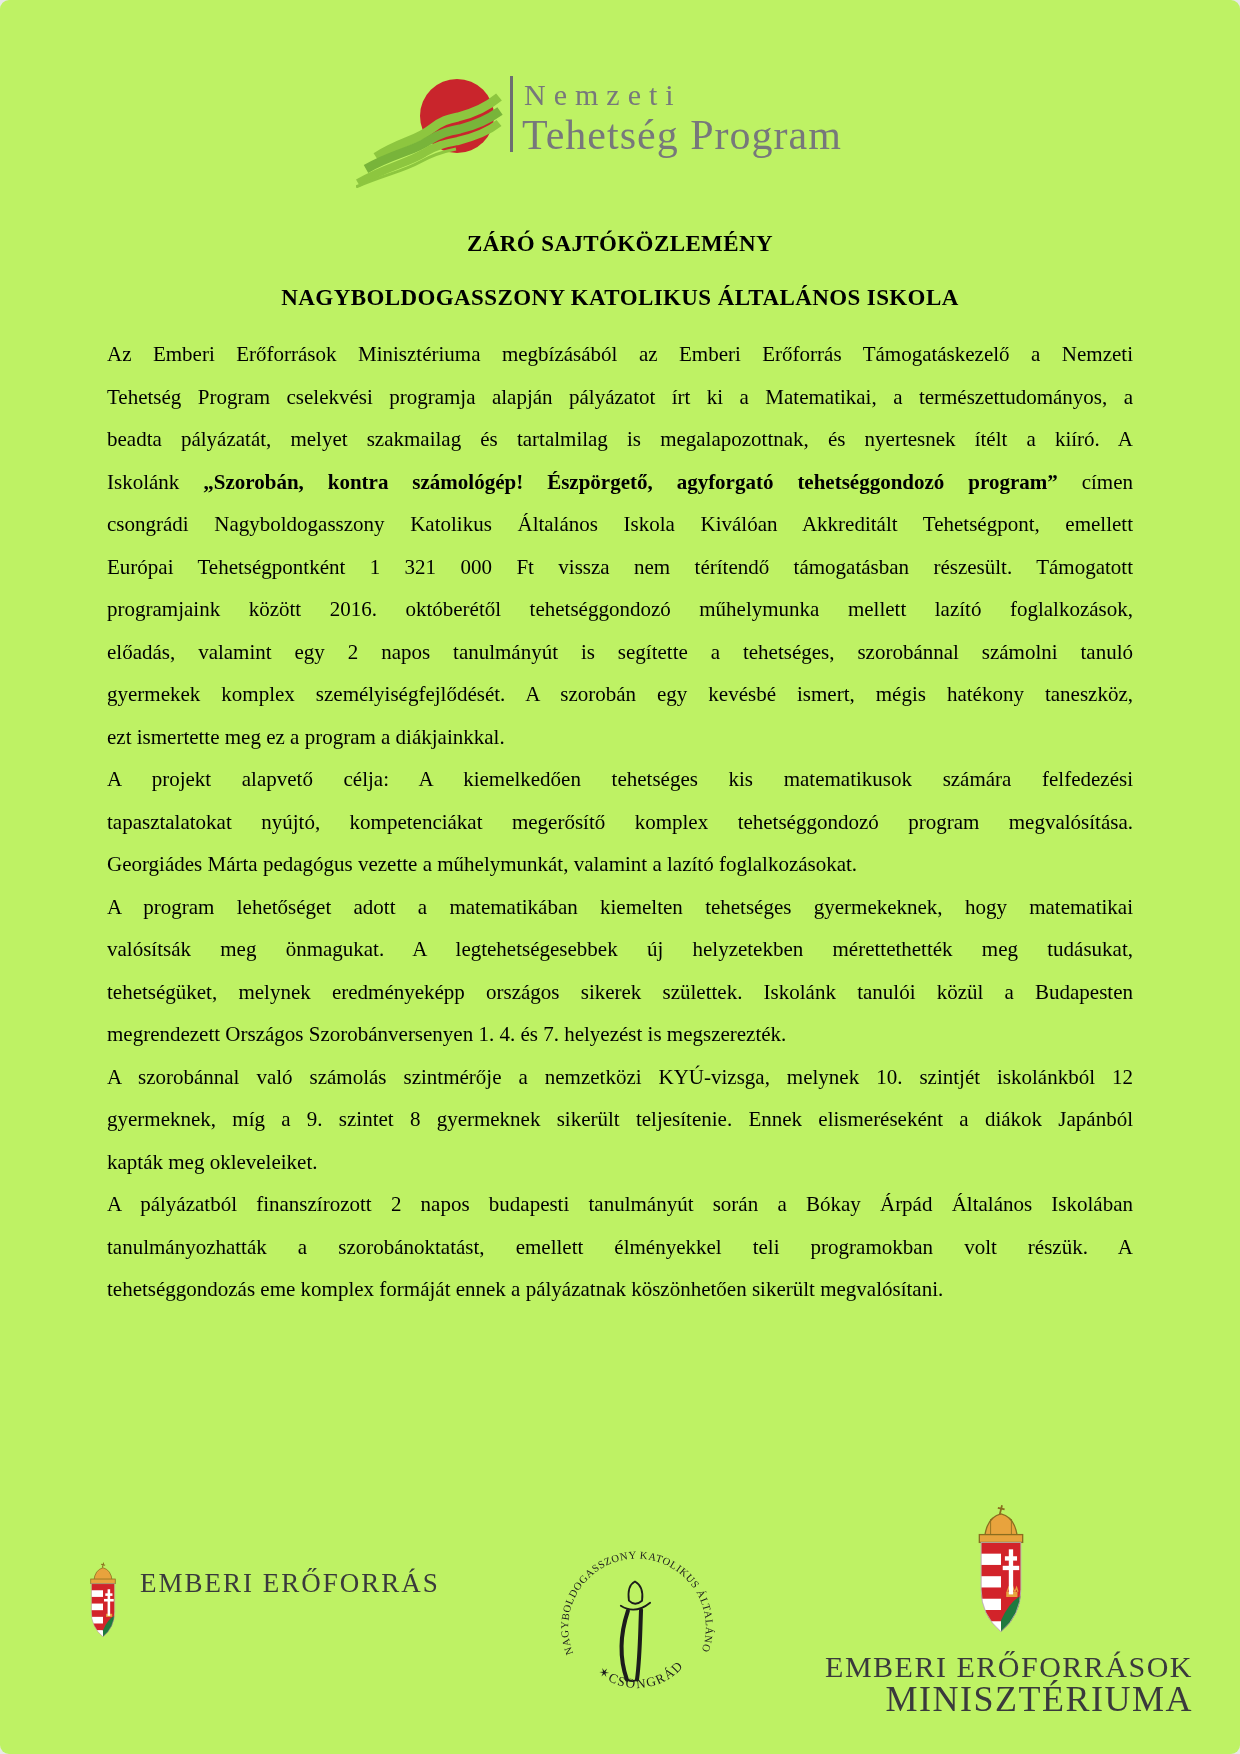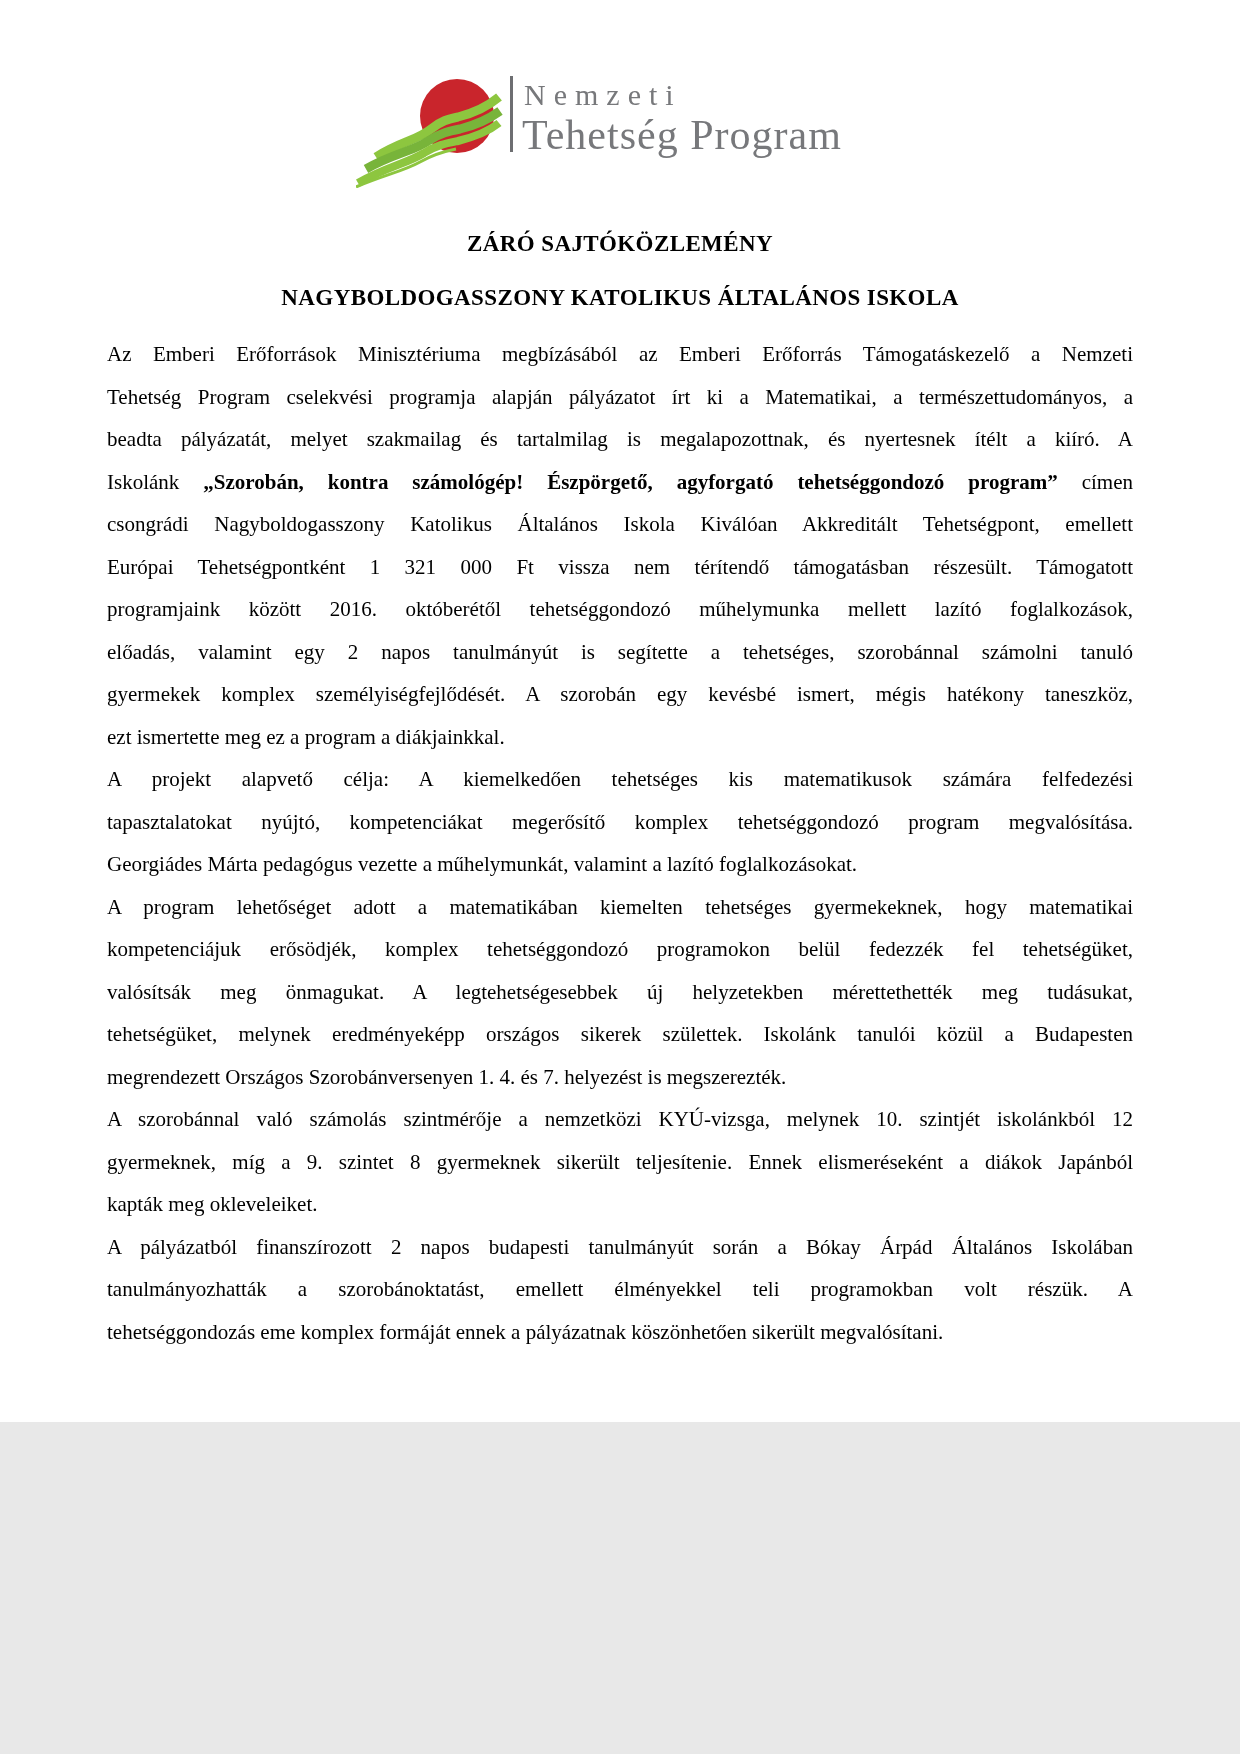--- a/index.html
+++ b/index.html
@@ -1,19 +1,19 @@
 <!DOCTYPE html>
 <html><head>
 <meta charset="utf-8">
 <style>
   html,body { margin:0; padding:0; background:#e8e8e8; }
   .page {
-    position:relative; width:1240px; height:1422px; margin:0 auto;
-    background:#ffffff; overflow:hidden;
-    font-family:"Liberation Serif", serif; color:#000;
+    position:relative; width:1240px; height:1754px; margin:0 auto;
+    background:#bef264; overflow:hidden;
+    font-family:"Liberation Serif", serif; color:#000;border-radius:9px;
   }
 
   
   .logo-mark { position:absolute; left:356px; top:56px; }
   .logo-divider { position:absolute; left:510px; top:76px; width:3px; height:76px; }
   .logo-line1 {
     position:absolute; left:524px; top:80px;
     font-size:30px; letter-spacing:8px; line-height:30px;
   }
   .logo-line2 {
@@ -47,21 +47,21 @@
     position:absolute; left:140px; top:1568px;
     font-size:27px; letter-spacing:2px; line-height:30px;font-family:Liberation Serif, serif;
   }
   .emet-line2 {
     position:absolute; left:140px; top:1598px;
     font-size:31px; letter-spacing:2px; line-height:34px;
   }
   .seal { position:absolute; left:548px; top:1538px; }
   .ministry-crest { position:absolute; left:962px; top:1496px; }
   .ministry-text {
-    position:absolute; left:813px; top:1650px; width:380px; text-align:center;
+    position:absolute; left:813px; top:1650px; width:380px; text-align:right;
   }
   .ministry-line1 { font-size:30px; letter-spacing:1.5px; line-height:33px; }
   .ministry-line2 { font-size:36px; letter-spacing:1.5px; line-height:33px; }
 </style>
 </head>
 <body>
 
 <div class="page">
 
   <svg class="logo-mark" width="150" height="132" viewBox="0 0 150 132">
@@ -91,21 +91,20 @@
         <div class="line"><span>gyermekek komplex személyiségfejlődését. A szorobán egy kevésbé ismert, mégis hatékony taneszköz,</span></div>
         <div class="line last"><span>ezt ismertette meg ez a program a diákjainkkal.</span></div>
       </div>
       <div>
         <div class="line"><span> A projekt alapvető célja: A kiemelkedően tehetséges kis matematikusok számára felfedezési</span></div>
         <div class="line"><span>tapasztalatokat nyújtó, kompetenciákat megerősítő komplex tehetséggondozó program megvalósítása.</span></div>
         <div class="line last"><span>Georgiádes Márta pedagógus vezette a műhelymunkát, valamint a lazító foglalkozásokat.</span></div>
       </div>
       <div>
         <div class="line"><span> A program lehetőséget adott a matematikában kiemelten tehetséges gyermekeknek, hogy matematikai</span></div>
-        <div class="line"><span>kompetenciájuk erősödjék, komplex tehetséggondozó programokon belül fedezzék fel tehetségüket,</span></div>
         <div class="line"><span>valósítsák meg önmagukat. A legtehetségesebbek új helyzetekben mérettethették meg tudásukat,</span></div>
         <div class="line"><span>tehetségüket, melynek eredményeképp országos sikerek születtek. Iskolánk tanulói közül a Budapesten</span></div>
         <div class="line last"><span>megrendezett Országos Szorobánversenyen 1. 4. és 7. helyezést is megszerezték.</span></div>
       </div>
       <div>
         <div class="line"><span>A szorobánnal való számolás szintmérője a nemzetközi KYÚ-vizsga, melynek 10. szintjét  iskolánkból 12</span></div>
         <div class="line"><span>gyermeknek, míg a 9. szintet 8 gyermeknek sikerült teljesítenie. Ennek elismeréseként a diákok Japánból</span></div>
         <div class="line last"><span>kapták meg okleveleiket.</span></div>
       </div>
       <div>

